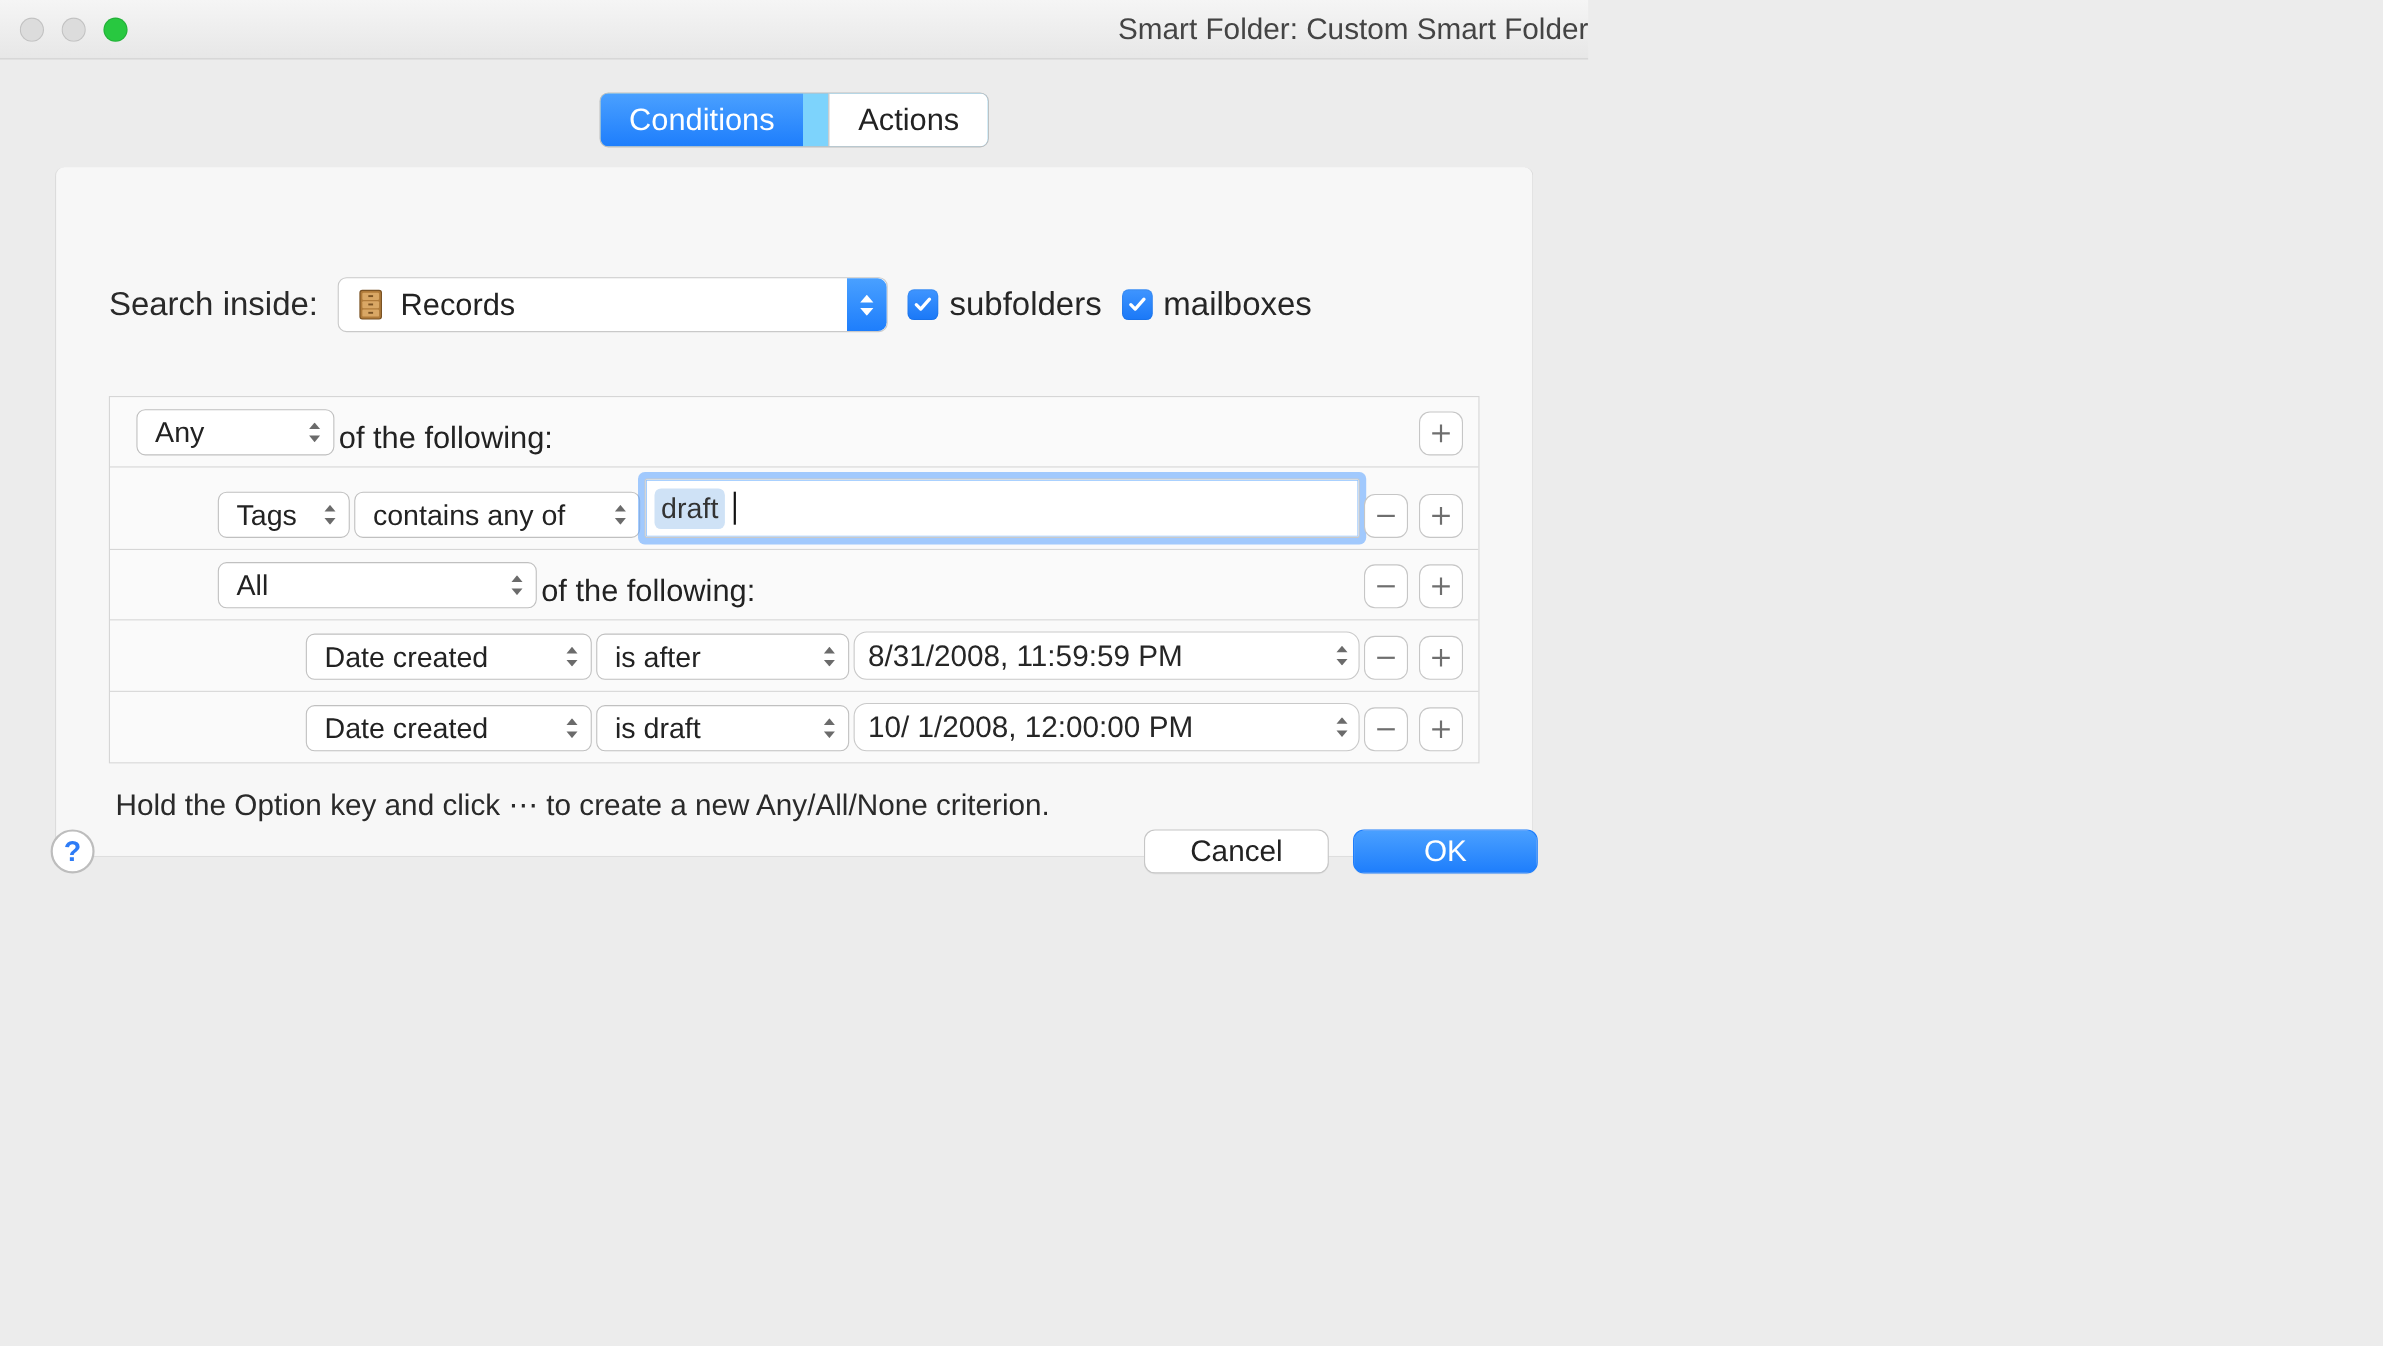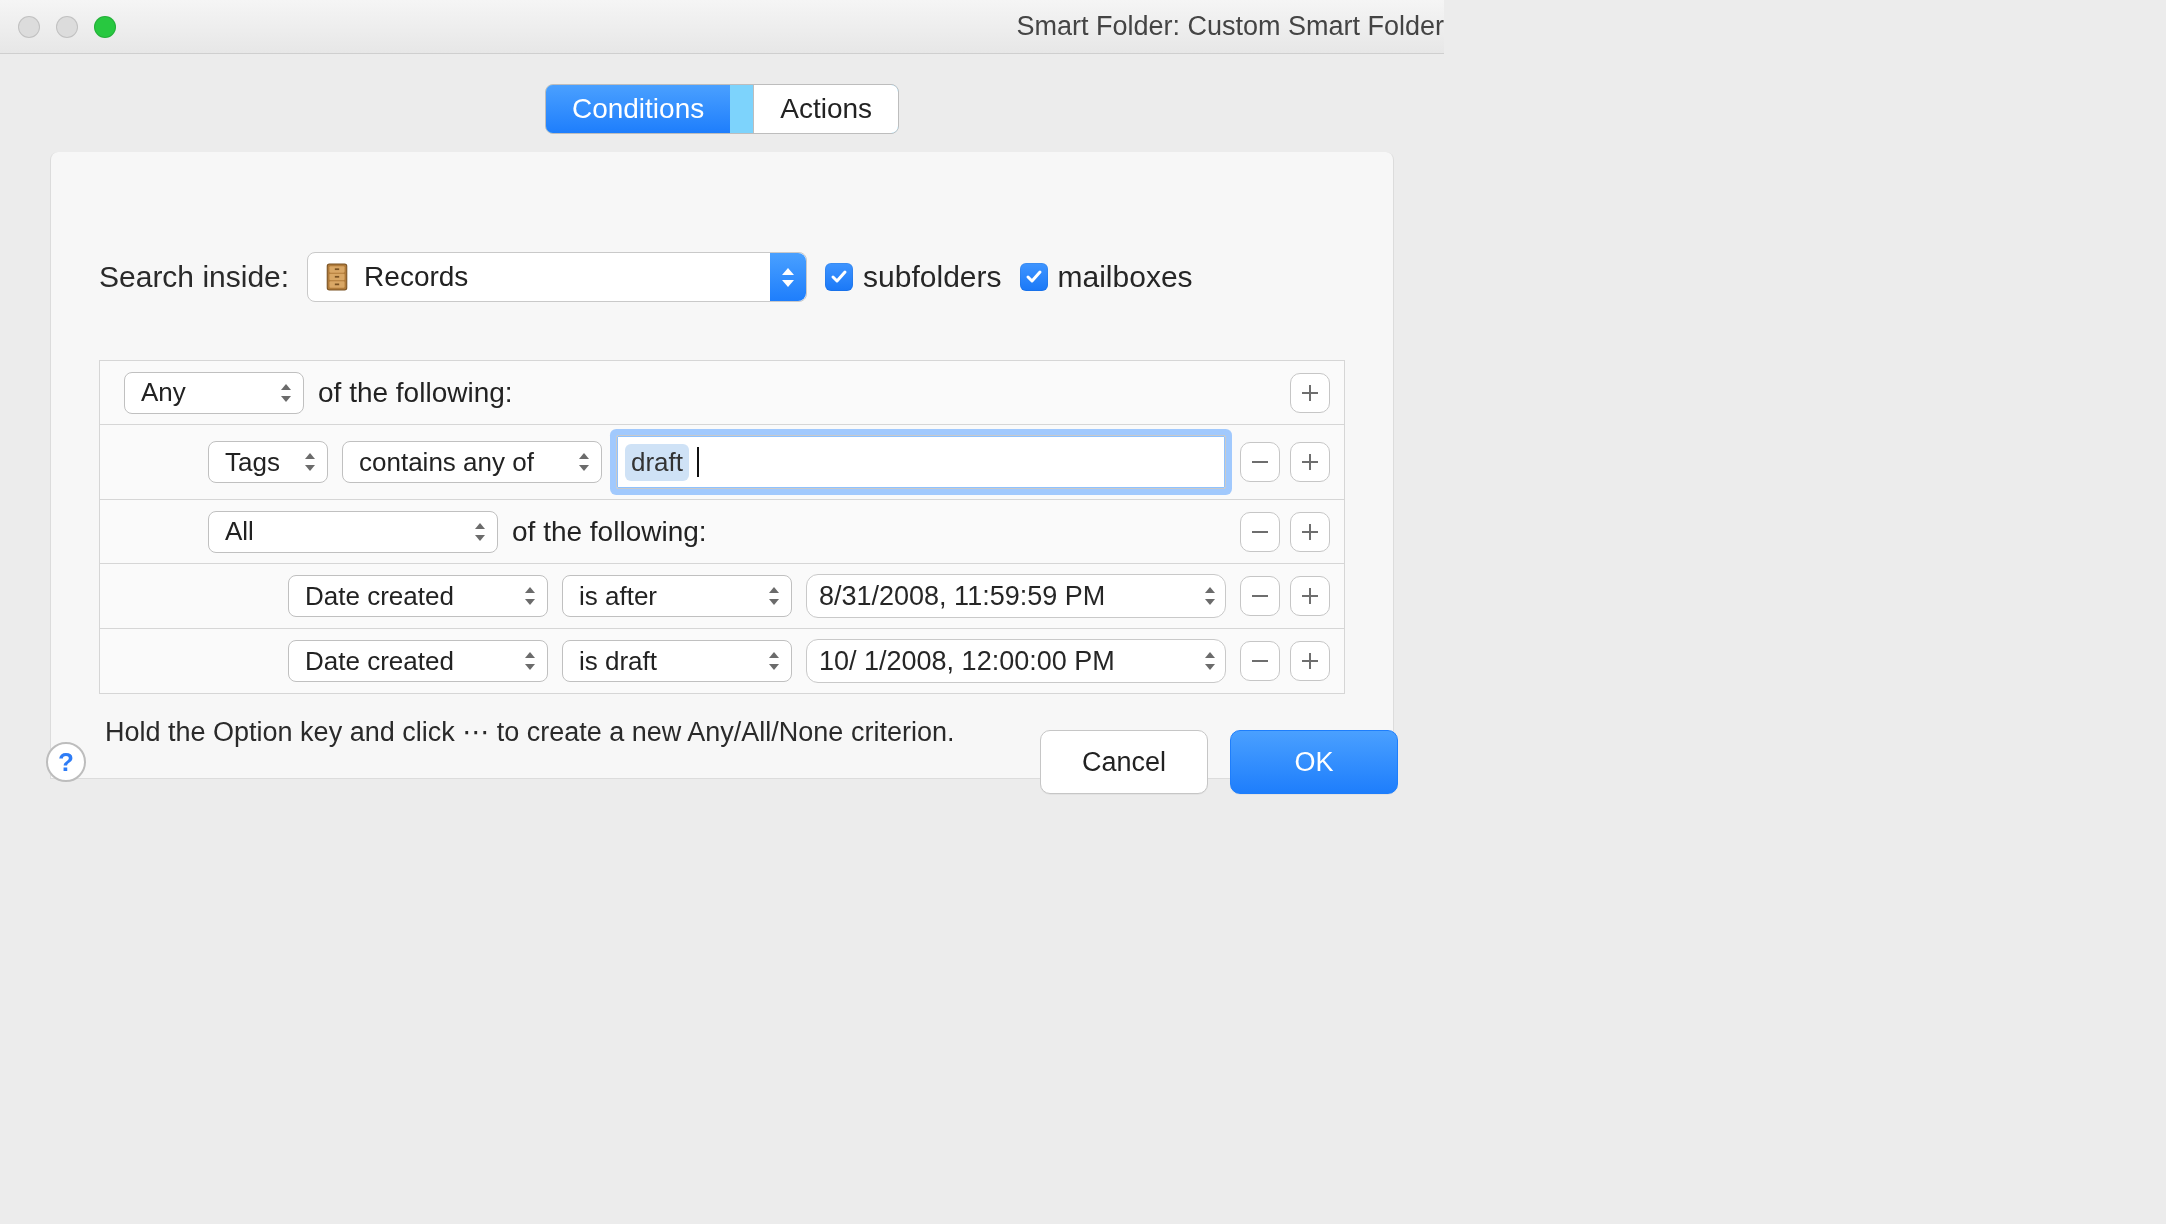--- a/index.html
+++ b/index.html
@@ -102,21 +102,21 @@
     .checkbox {
       width:28px; height:28px; border-radius:6px; background: linear-gradient(#3f95ff,#1a78f7);
       display:flex; align-items:center; justify-content:center;
       box-shadow: inset 0 0 0 1px rgba(0,0,0,.05);
     }
     .check-label { font-size:30px; }
 
     
     .cond-table { border:1px solid #d6d6d6; background:#fafafa; }
     .cond-row {
-      display:flex; align-items:center; gap:14px; padding:10px 14px 10px 24px;
+      display:flex; align-items:flex-end; gap:4px; padding:10px 14px 10px 24px;
       border-bottom:1px solid #d6d6d6; min-height:64px;
     }
     .cond-row:last-child { border-bottom:none; }
     .spacer-70  { width:70px; flex:0 0 70px;}
     .spacer-150 { width:150px; flex:0 0 150px;}
 
     .mini-popup {
       background:#fff; border:1px solid #c0c0c0; border-radius:8px; height:42px; padding:0 10px 0 16px;
       display:flex; align-items:center; gap:10px;
     }
@@ -156,21 +156,21 @@
     
     .bottom-row {
       position:absolute; left:0; right:0; bottom:22px; display:flex; align-items:center; padding:0 46px;
     }
     .help-btn {
       width:40px; height:40px; border-radius:50%; border:2px solid #bdbdbd; background:#fff;
       display:flex; align-items:center; justify-content:center; color:#2e7cf6; font-size:26px; font-weight:600;
     }
     .right-buttons { margin-left:auto; display:flex; gap:22px; }
     .btn {
-      min-width:168px; height:64px; border-radius:10px; border:1px solid #c6c6c6; background:#fff;
+      min-width:168px; height:40px; border-radius:10px; border:1px solid #c6c6c6; background:#fff;
       font-size:27px; color:#222; display:flex; align-items:center; justify-content:center;
       box-shadow: 0 1px 0 rgba(0,0,0,.04);
     }
     .btn.primary {
       background: linear-gradient(#4aa0ff,#1e7efc); border-color:#1e7efc; color:#fff;
     }
 
     
     .ud { width:14px; height:8px; }
   </style>

